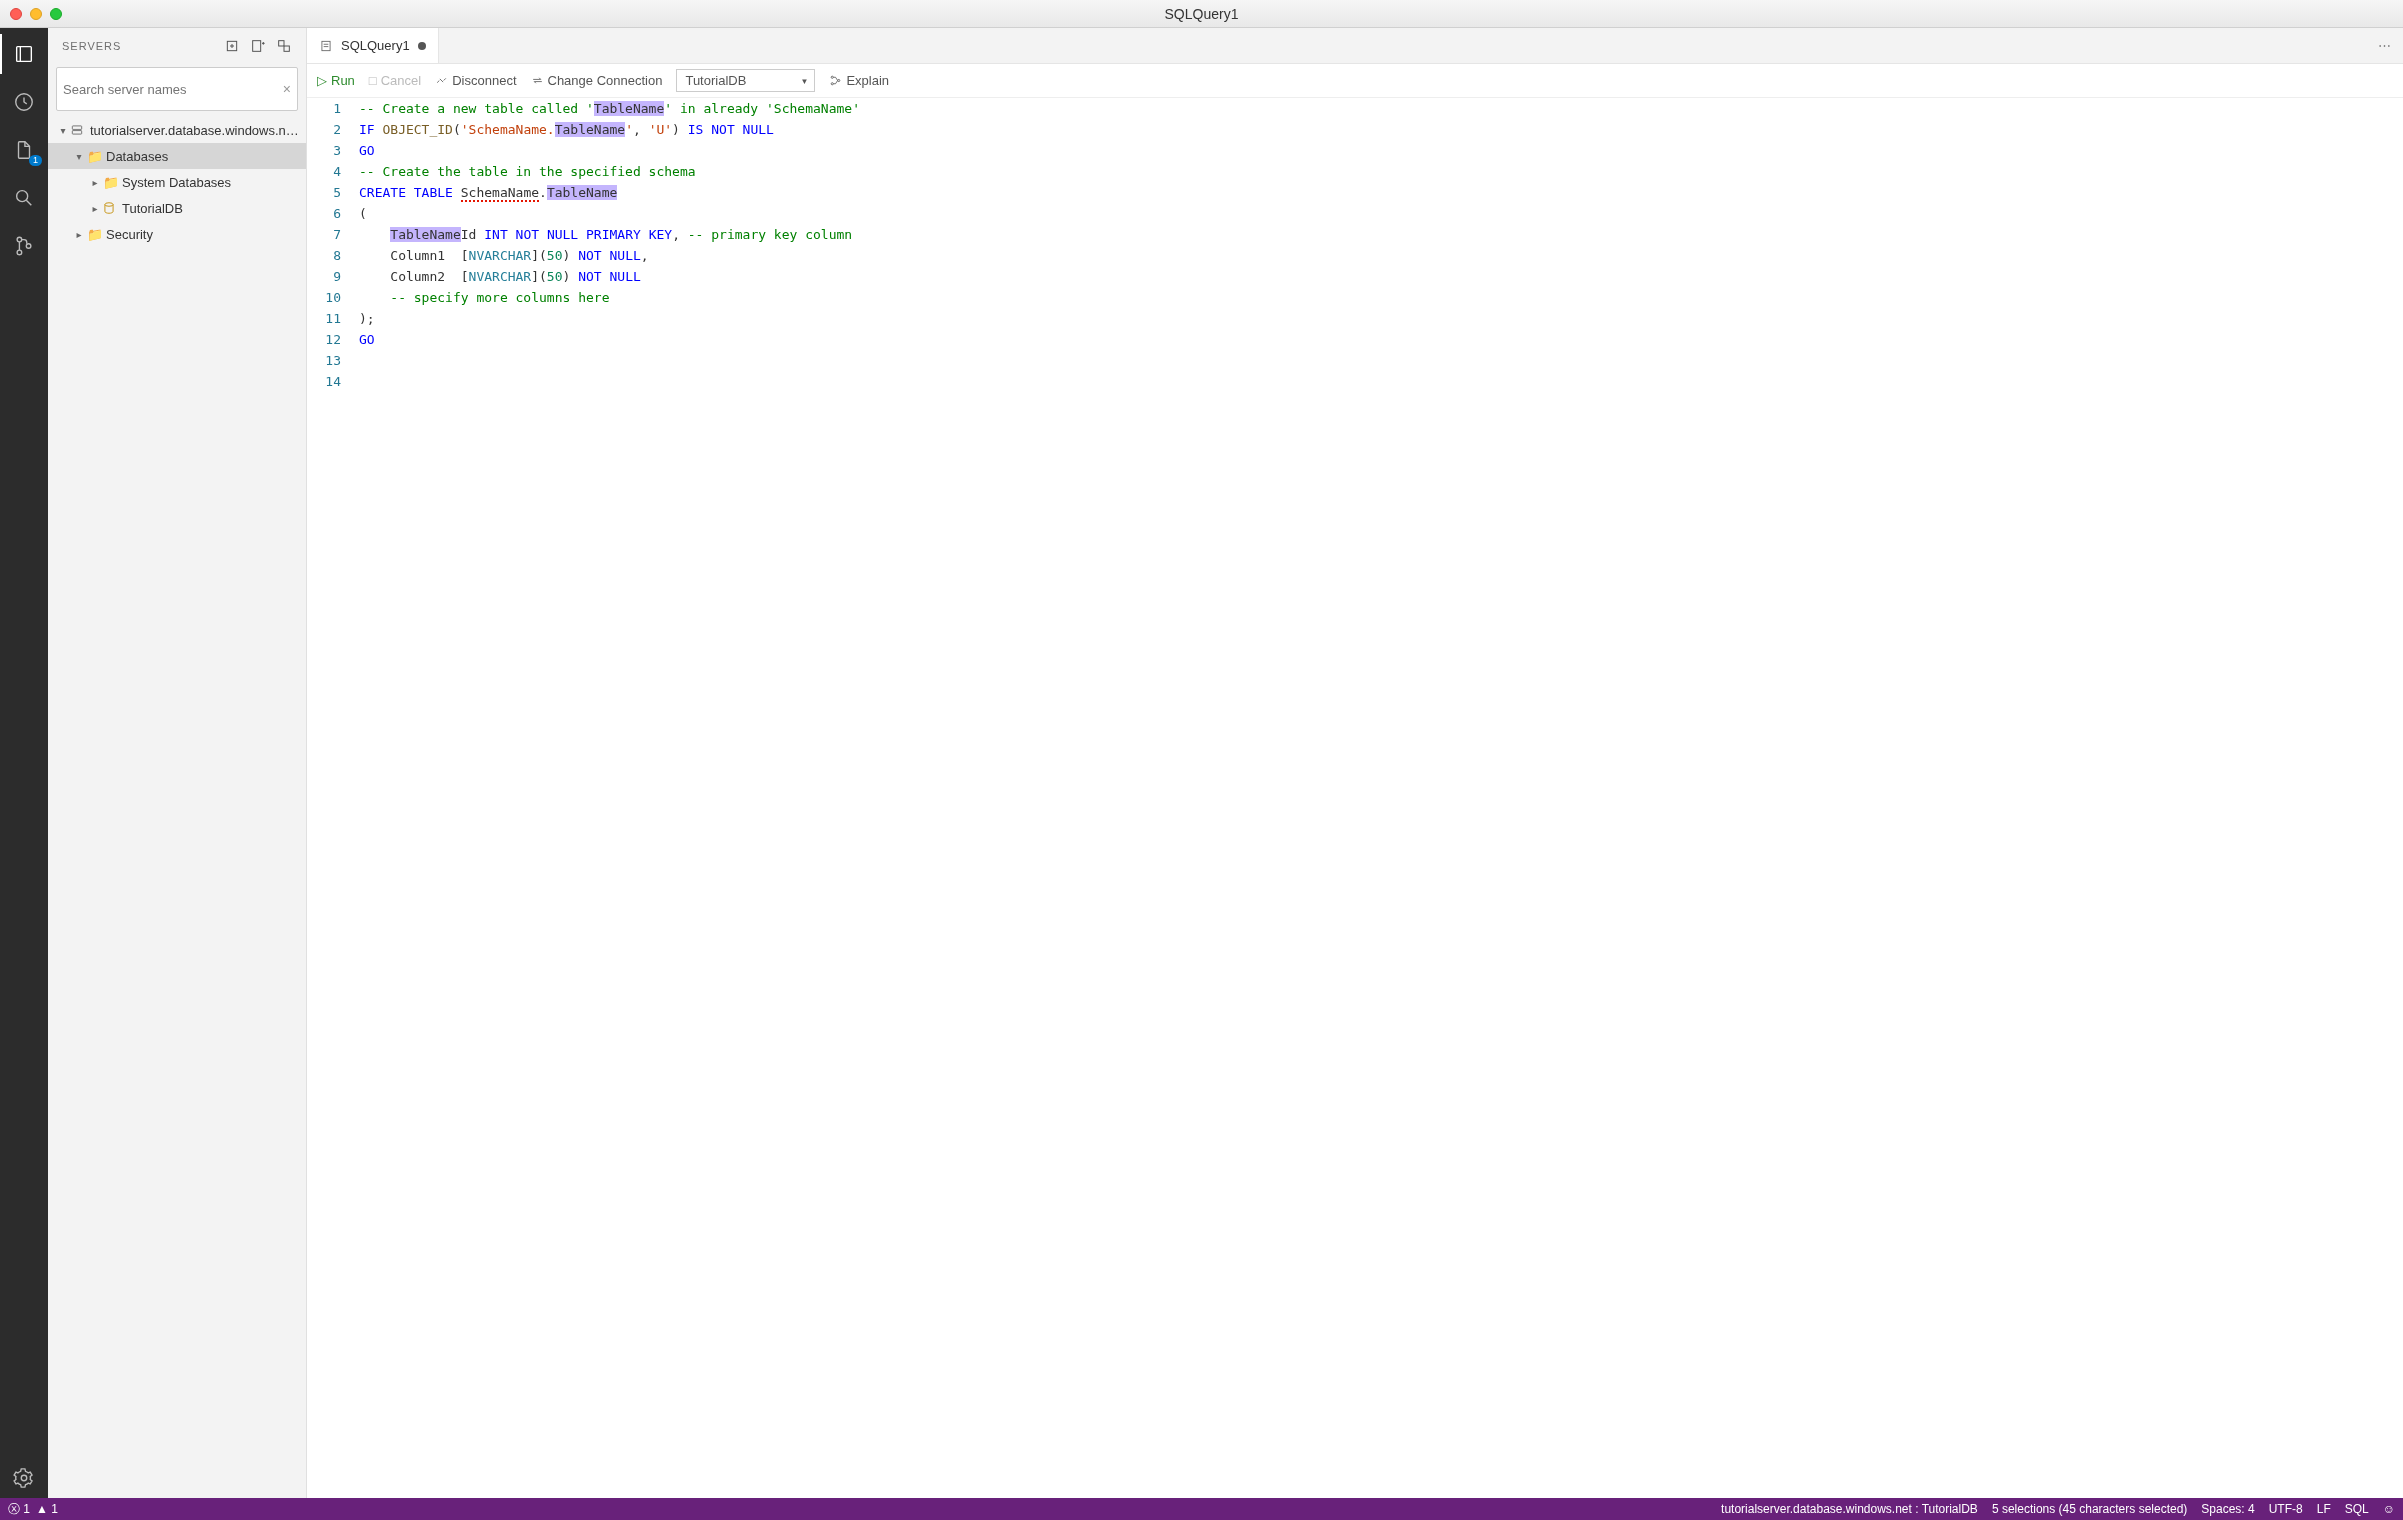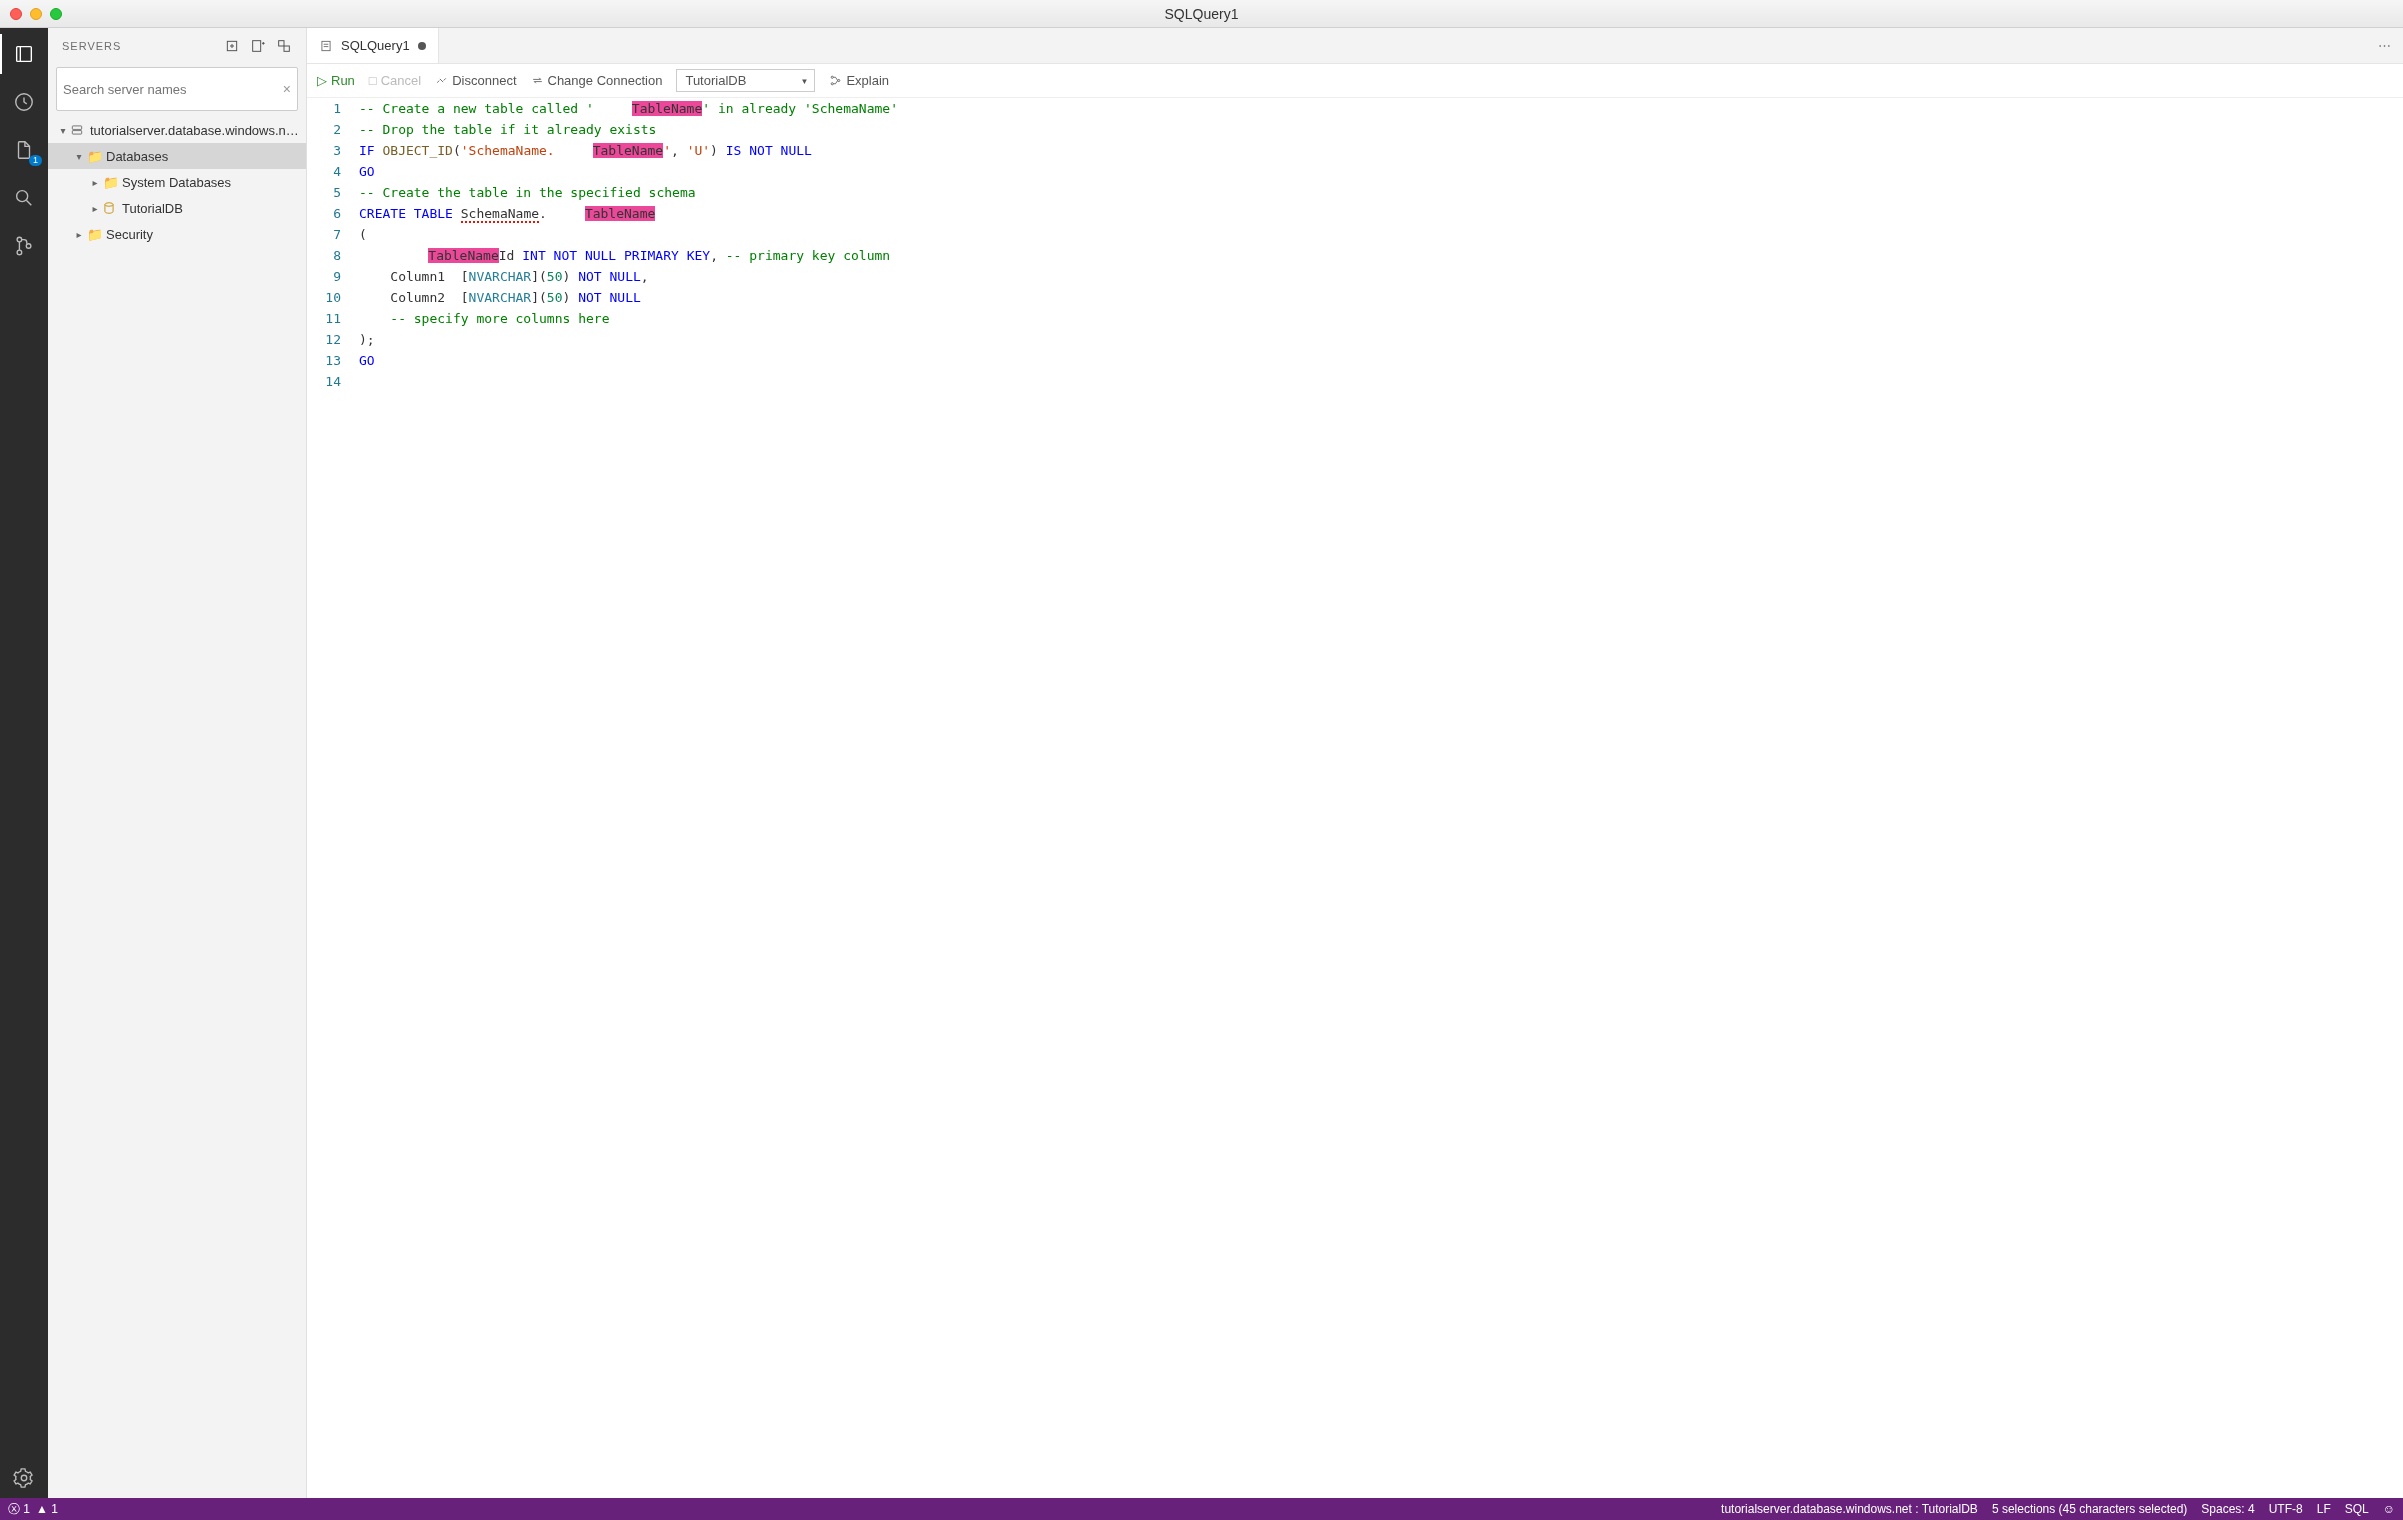--- a/index.html
+++ b/index.html
@@ -51,21 +51,21 @@
 .gutter { width: 48px; text-align: right; color: #237893; padding-right: 14px; user-select: none; }
 .gutter div { height: 21px; }
 .code { flex: 1; padding-left: 4px; }
 .code .line { height: 21px; white-space: pre; }
 .c-comment { color: #008000; }
 .c-keyword { color: #0000ff; }
 .c-string { color: #c2410c; }
 .c-func { color: #795e26; }
 .c-type { color: #267f99; }
 .c-num { color: #098658; }
-.hl { background: #ec4899; margin-left: 38px; }
+.hl { background: #c4b5fd; }
 .squiggle { border-bottom: 2px dotted #e51400; }
 .statusbar { height: 22px; background: #68217a; color: #fff; display: flex; align-items: center; font-size: 12px; padding: 0 8px; gap: 14px; }
 .statusbar .left { display: flex; align-items: center; gap: 6px; }
 .statusbar .right { margin-left: auto; display: flex; gap: 14px; }
 .statusbar .item { cursor: pointer; }
 svg { display: block; }
 </style>
 </head>
 <body>
 
@@ -264,21 +264,20 @@
             <div>8</div>
             <div>9</div>
             <div>10</div>
             <div>11</div>
             <div>12</div>
             <div>13</div>
             <div>14</div>
         </div>
         <div class="code">
 <div class="line"><span class="c-comment">-- Create a new table called '</span><span class="hl">TableName</span><span class="c-comment">' in already '</span><span class="c-comment">SchemaName</span><span class="c-comment">'</span></div>
-<div class="line"><span class="c-comment">-- Drop the table if it already exists</span></div>
 <div class="line"><span class="c-keyword">IF</span> <span class="c-func">OBJECT_ID</span>(<span class="c-string">'SchemaName.</span><span class="hl">TableName</span><span class="c-string">'</span>, <span class="c-string">'U'</span>) <span class="c-keyword">IS</span> <span class="c-keyword">NOT</span> <span class="c-keyword">NULL</span></div>
 <div class="line"><span class="c-keyword">GO</span></div>
 <div class="line"><span class="c-comment">-- Create the table in the specified schema</span></div>
 <div class="line"><span class="c-keyword">CREATE</span> <span class="c-keyword">TABLE</span> <span class="squiggle">SchemaName</span>.<span class="hl">TableName</span></div>
 <div class="line">(</div>
 <div class="line">    <span class="hl">TableName</span>Id <span class="c-keyword">INT</span> <span class="c-keyword">NOT</span> <span class="c-keyword">NULL</span> <span class="c-keyword">PRIMARY</span> <span class="c-keyword">KEY</span>, <span class="c-comment">-- primary key column</span></div>
 <div class="line">    Column1  [<span class="c-type">NVARCHAR</span>](<span class="c-num">50</span>) <span class="c-keyword">NOT</span> <span class="c-keyword">NULL</span>,</div>
 <div class="line">    Column2  [<span class="c-type">NVARCHAR</span>](<span class="c-num">50</span>) <span class="c-keyword">NOT</span> <span class="c-keyword">NULL</span></div>
 <div class="line">    <span class="c-comment">-- specify more columns here</span></div>
 <div class="line">);</div>

